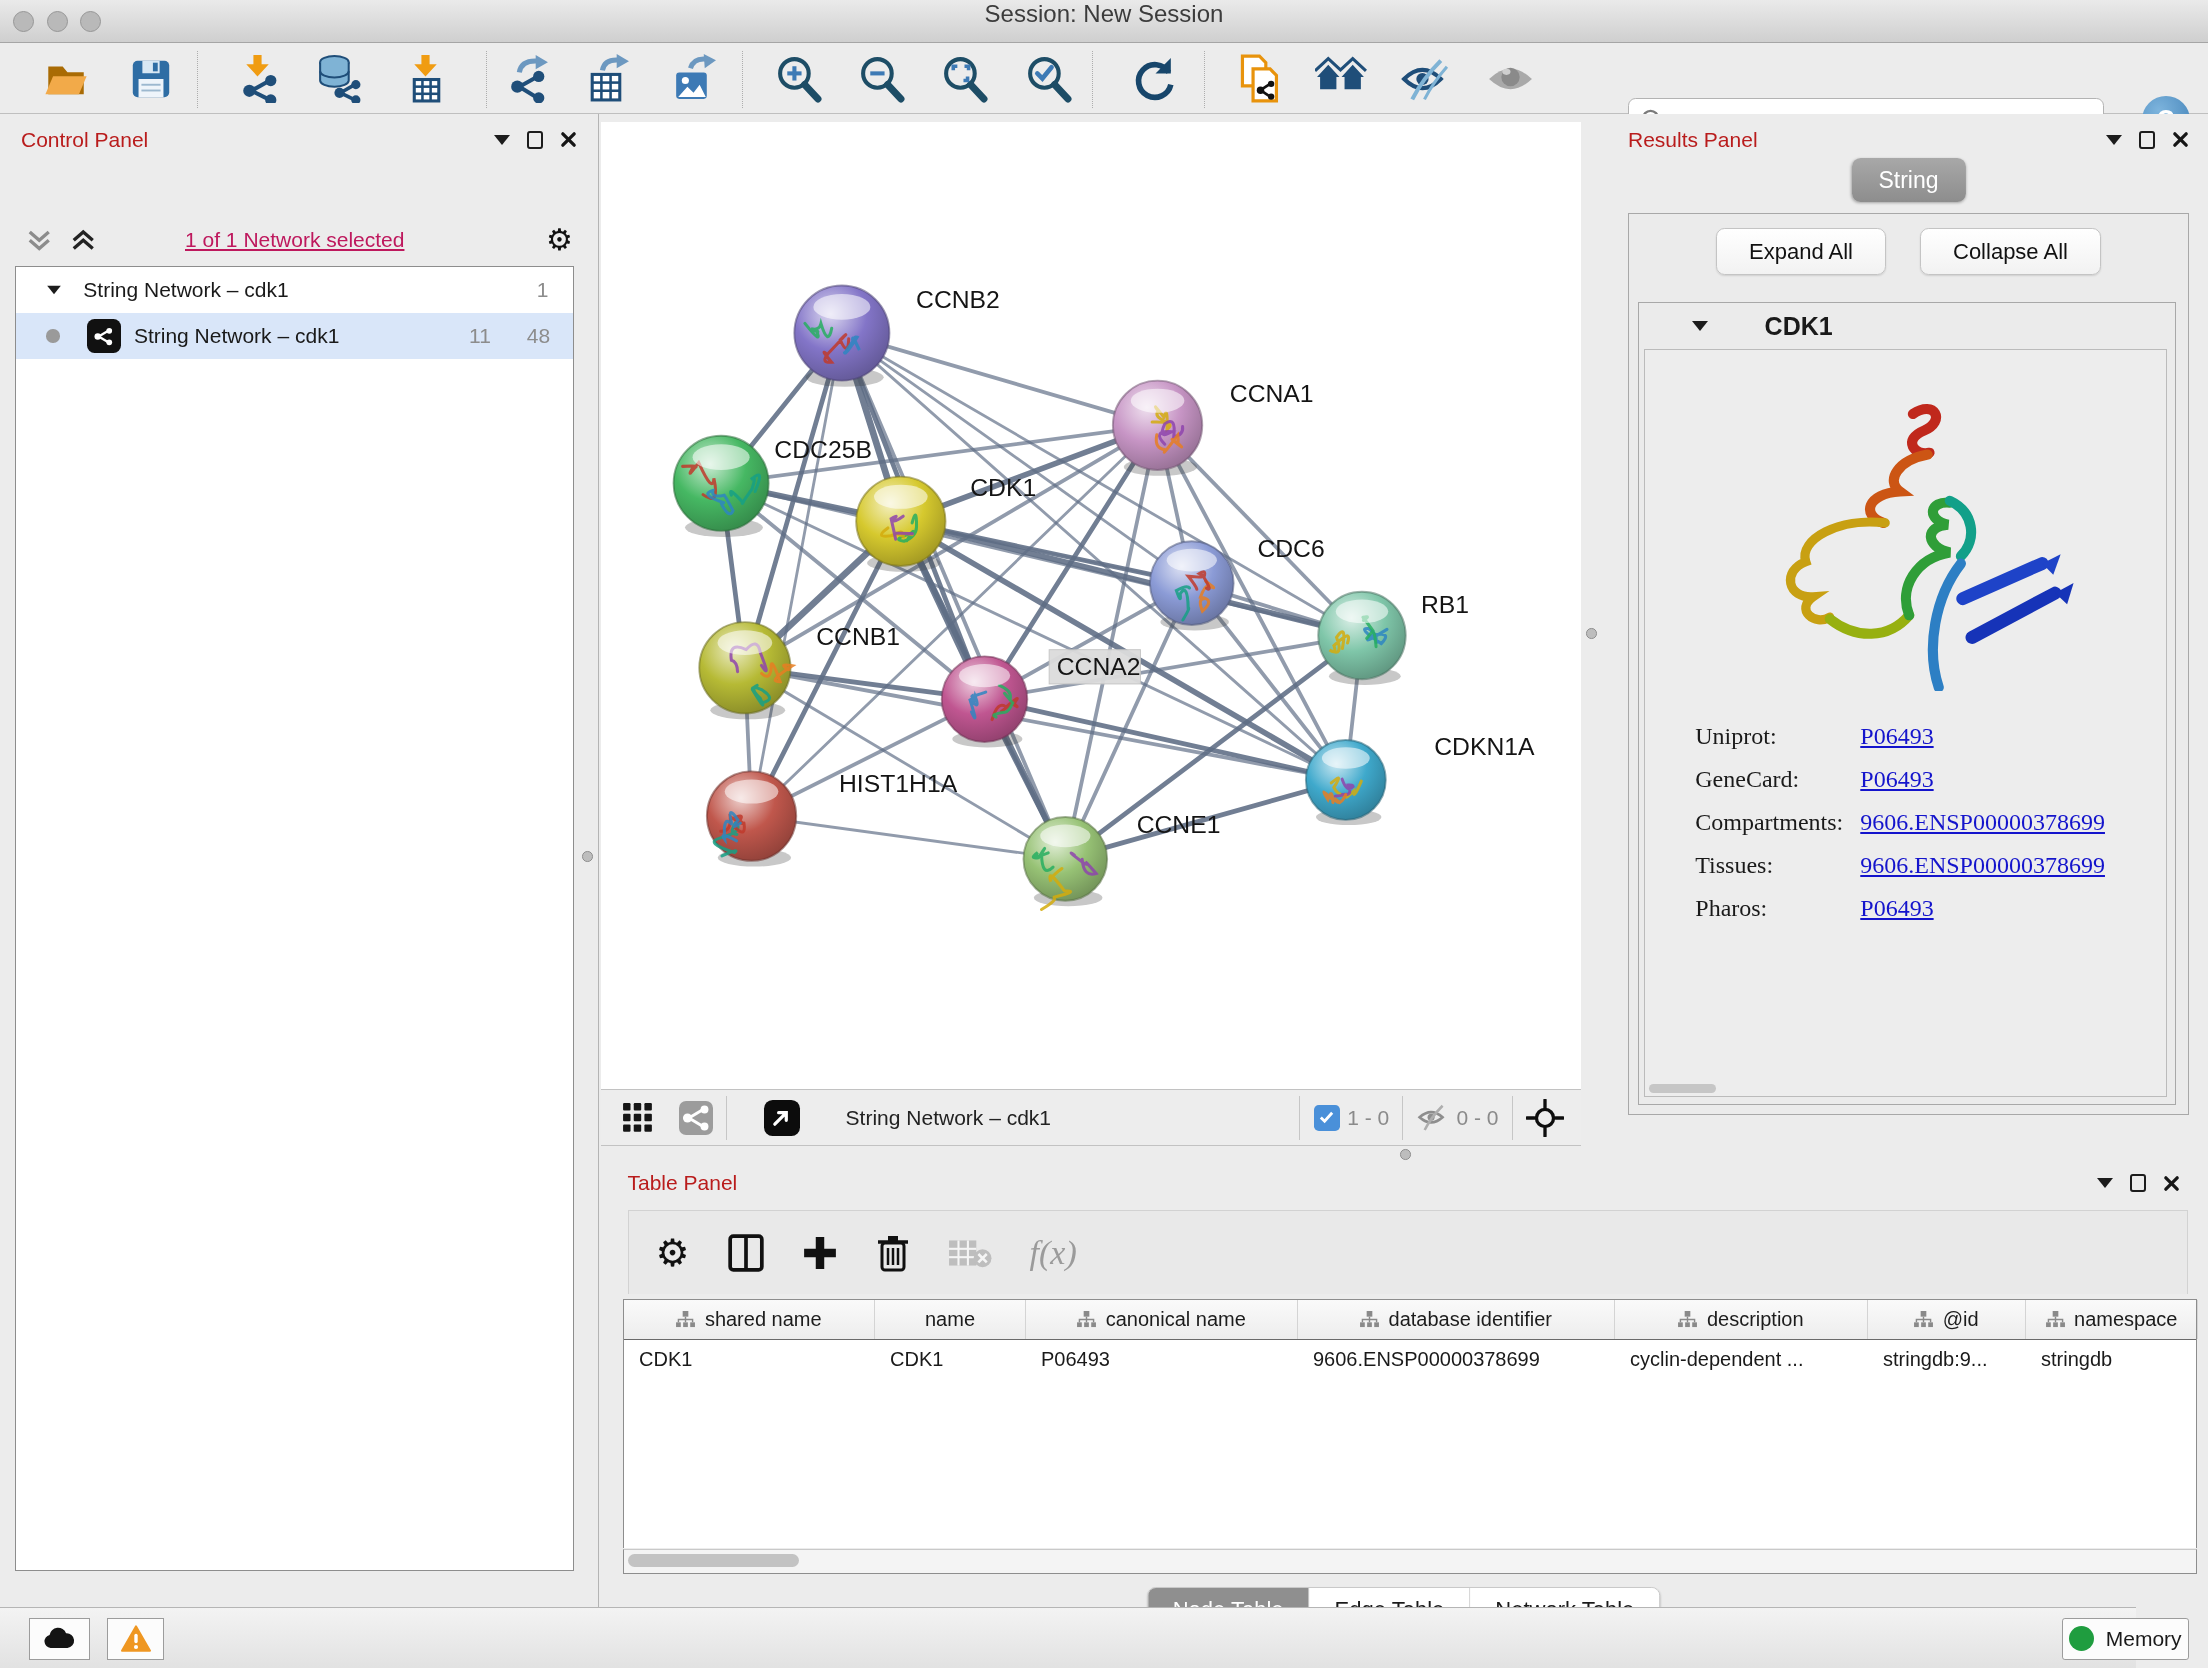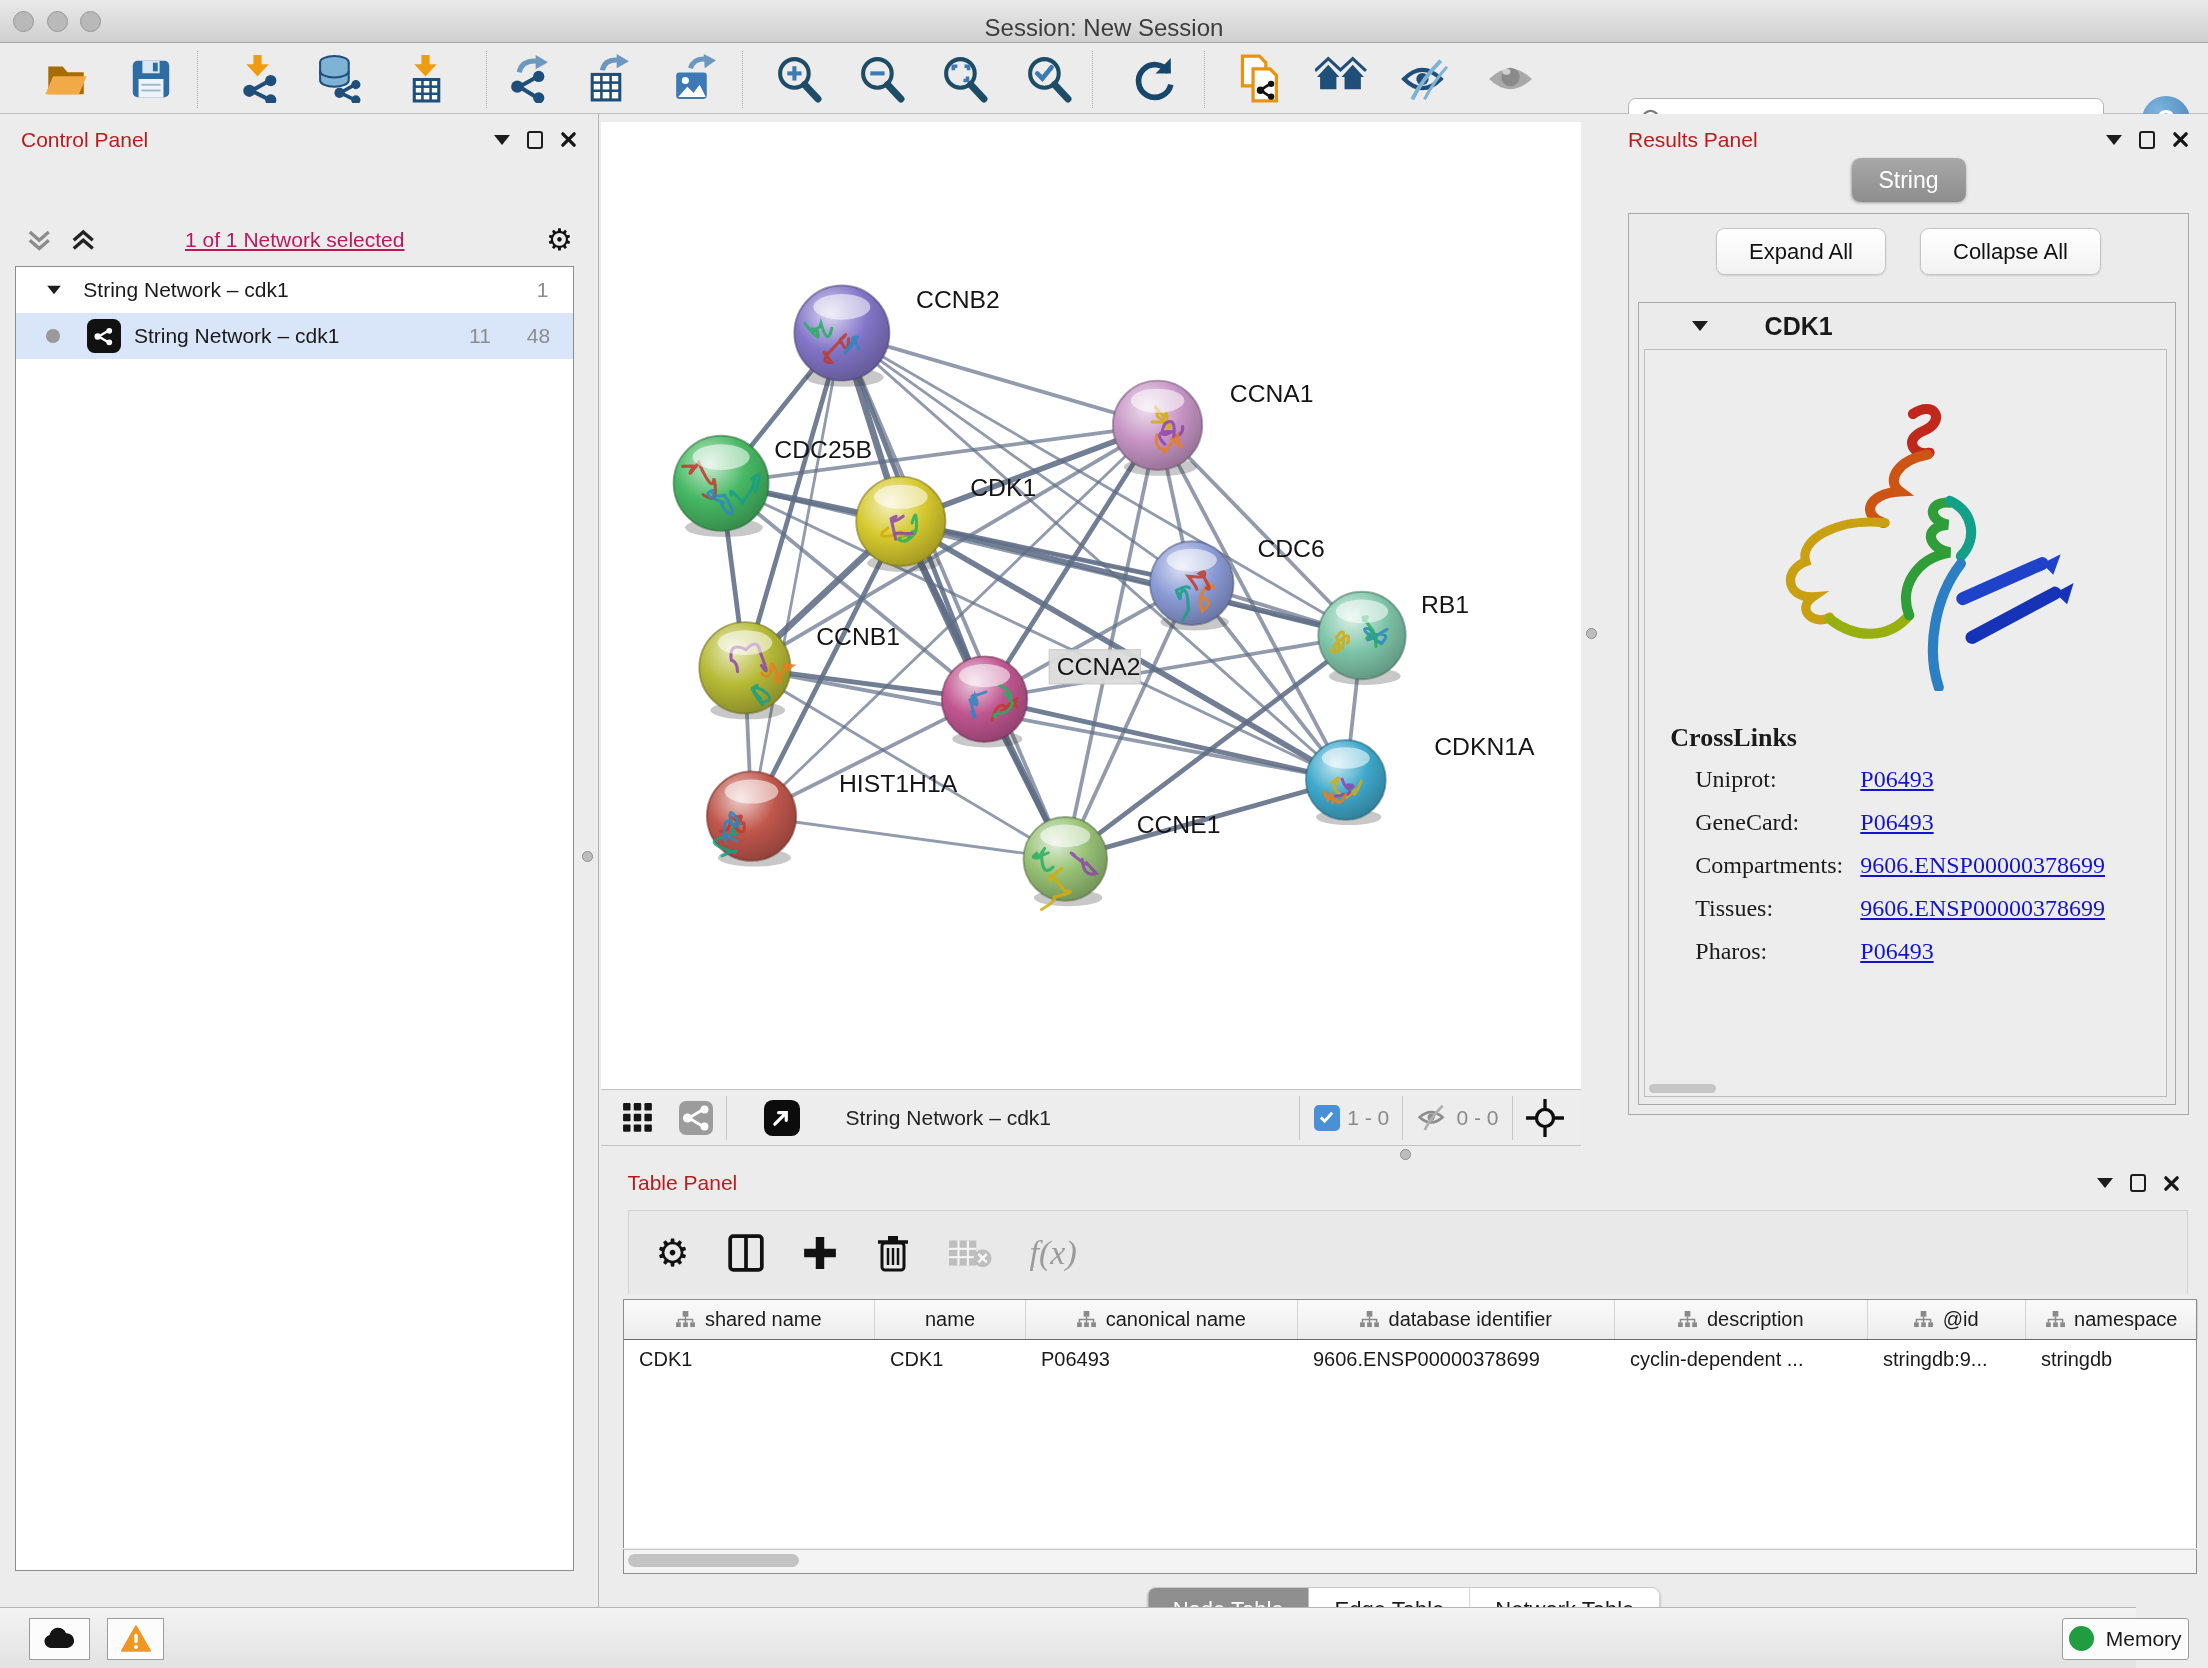--- a/index.html
+++ b/index.html
@@ -3,21 +3,21 @@
 <meta charset="utf-8">
 <style>
   * { margin:0; padding:0; box-sizing:border-box; }
   html,body { width:2208px; height:1668px; overflow:hidden; }
   body { font-family:"Liberation Sans", sans-serif; background:#ececec; color:#1a1a1a; position:relative; }
   .abs { position:absolute; }
 
   
   .titlebar { left:0; top:0; width:2208px; height:43px;
     background:linear-gradient(#eaeaea,#cfcfcf); border-bottom:1px solid #a5a5a5;
-    display:flex; align-items:flex-end; justify-content:center; }
+    display:flex; align-items:flex-start; justify-content:center; }
   .traffic { position:absolute; left:13.3px; top:10.5px; display:flex; gap:12.4px; }
   .traffic span { width:21px; height:21px; border-radius:50%; background:#b9b9b9; border:1px solid #979797; }
   .win-title { font-size:24px; color:#3c3c3c; }
 
   
   .toolbar { left:0; top:43px; width:2208px; height:71px; background:#ececec;
     border-bottom:1px solid #bfbfbf; }
   .tbtn { position:absolute; top:11.4px; width:53px; height:49px; display:flex; align-items:center; justify-content:center; cursor:default; }
   .tsep { position:absolute; top:7.6px; height:57px; border-left:1.9px dotted #adadad; }
   .search-box { position:absolute; left:1628px; top:55px; width:476px; height:44px; background:#fff;
@@ -639,21 +639,20 @@
               <path d="M248 134 c26 12 30 42 12 60" stroke="#12a089" stroke-width="11"></path>
               <path d="M236 336 c-14 -42 -4 -98 24 -134" stroke="#2d7fc4" stroke-width="11"></path>
               <path d="M262 240 L348 202" stroke="#1e43c8" stroke-width="14"></path>
               <path d="M272 282 L362 234" stroke="#1633b8" stroke-width="14"></path>
             </g>
             <path d="M348 202 l20 -10 -8 22 z" fill="#1e43c8"></path>
             <path d="M362 234 l20 -11 -7 23 z" fill="#1633b8"></path>
           </svg>
         </div>
         <div class="crosslinks">
-          <h3>CrossLinks</h3>
           <div>
               <div class="cl-row">
                 <span class="cl-label">Uniprot:</span>
                 <span class="cl-value"><a href="#">P06493</a></span>
               </div>
               <div class="cl-row">
                 <span class="cl-label">GeneCard:</span>
                 <span class="cl-value"><a href="#">P06493</a></span>
               </div>
               <div class="cl-row">

